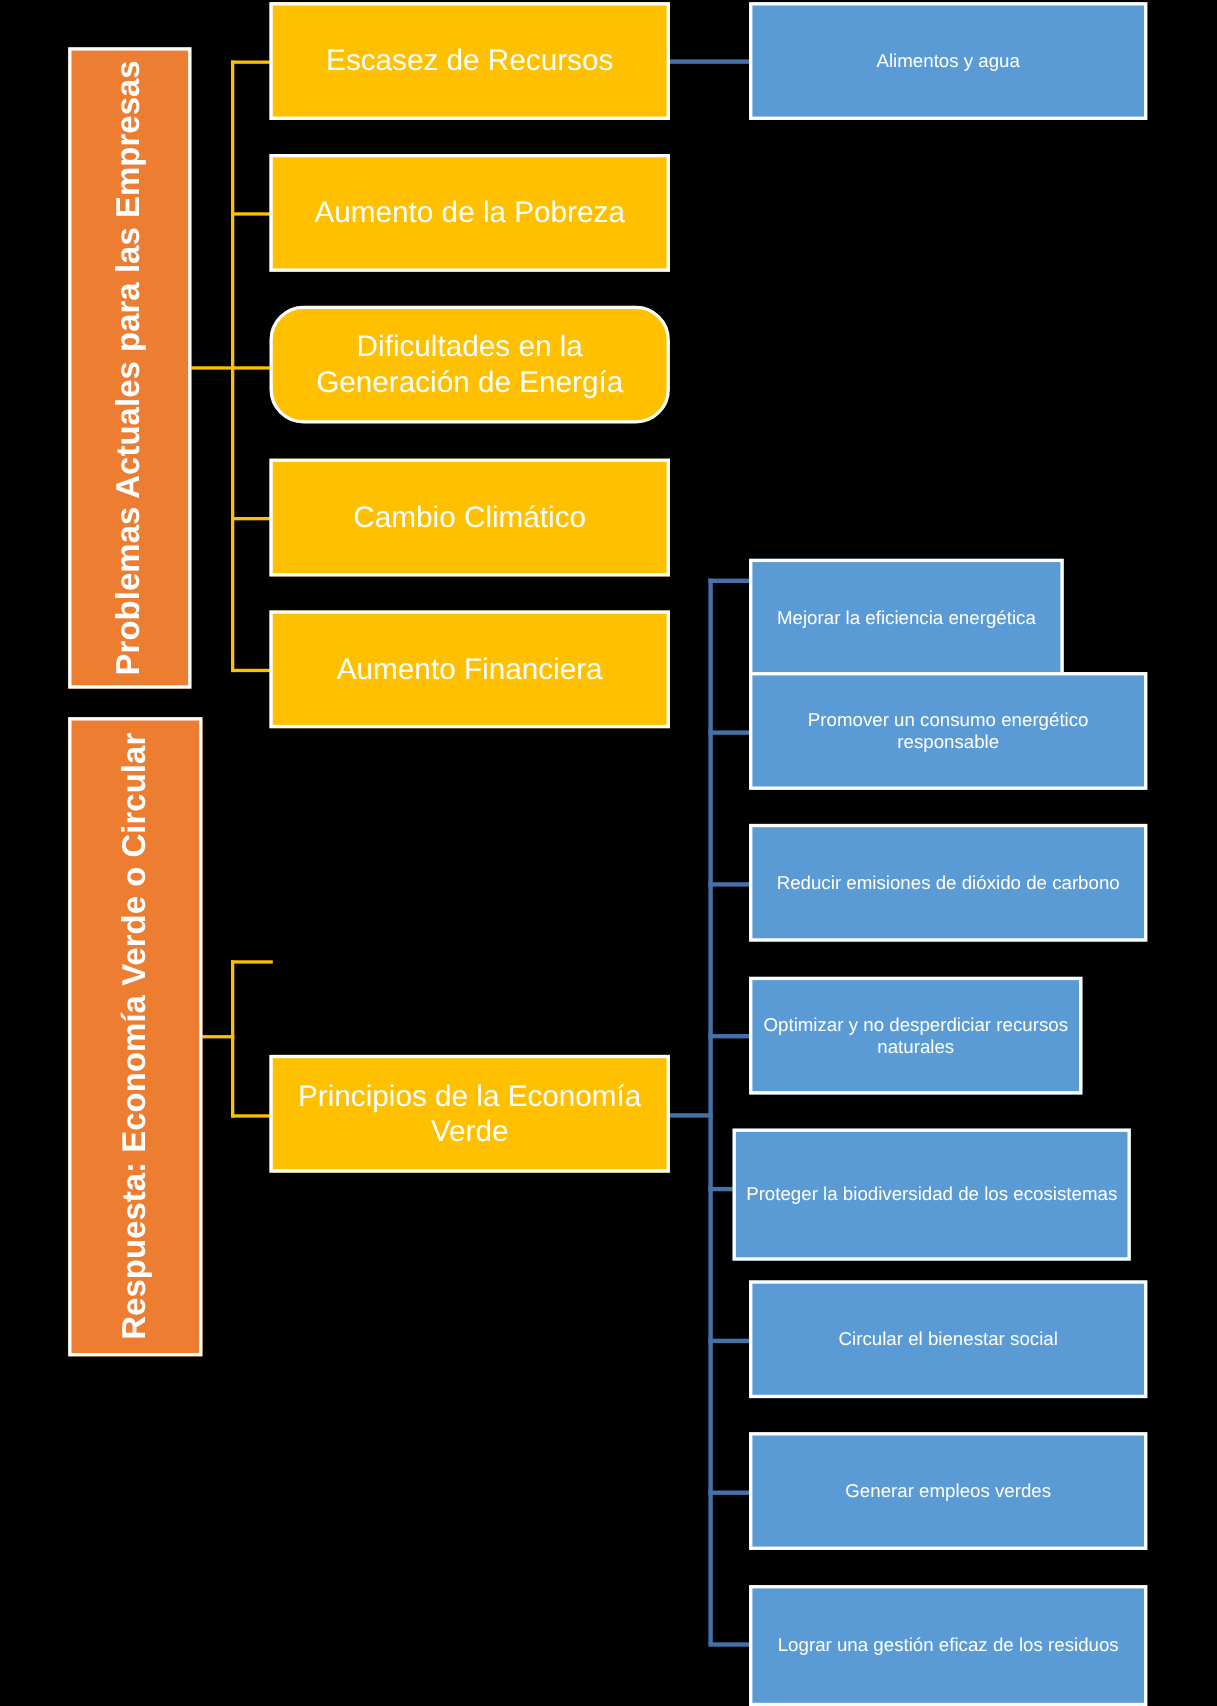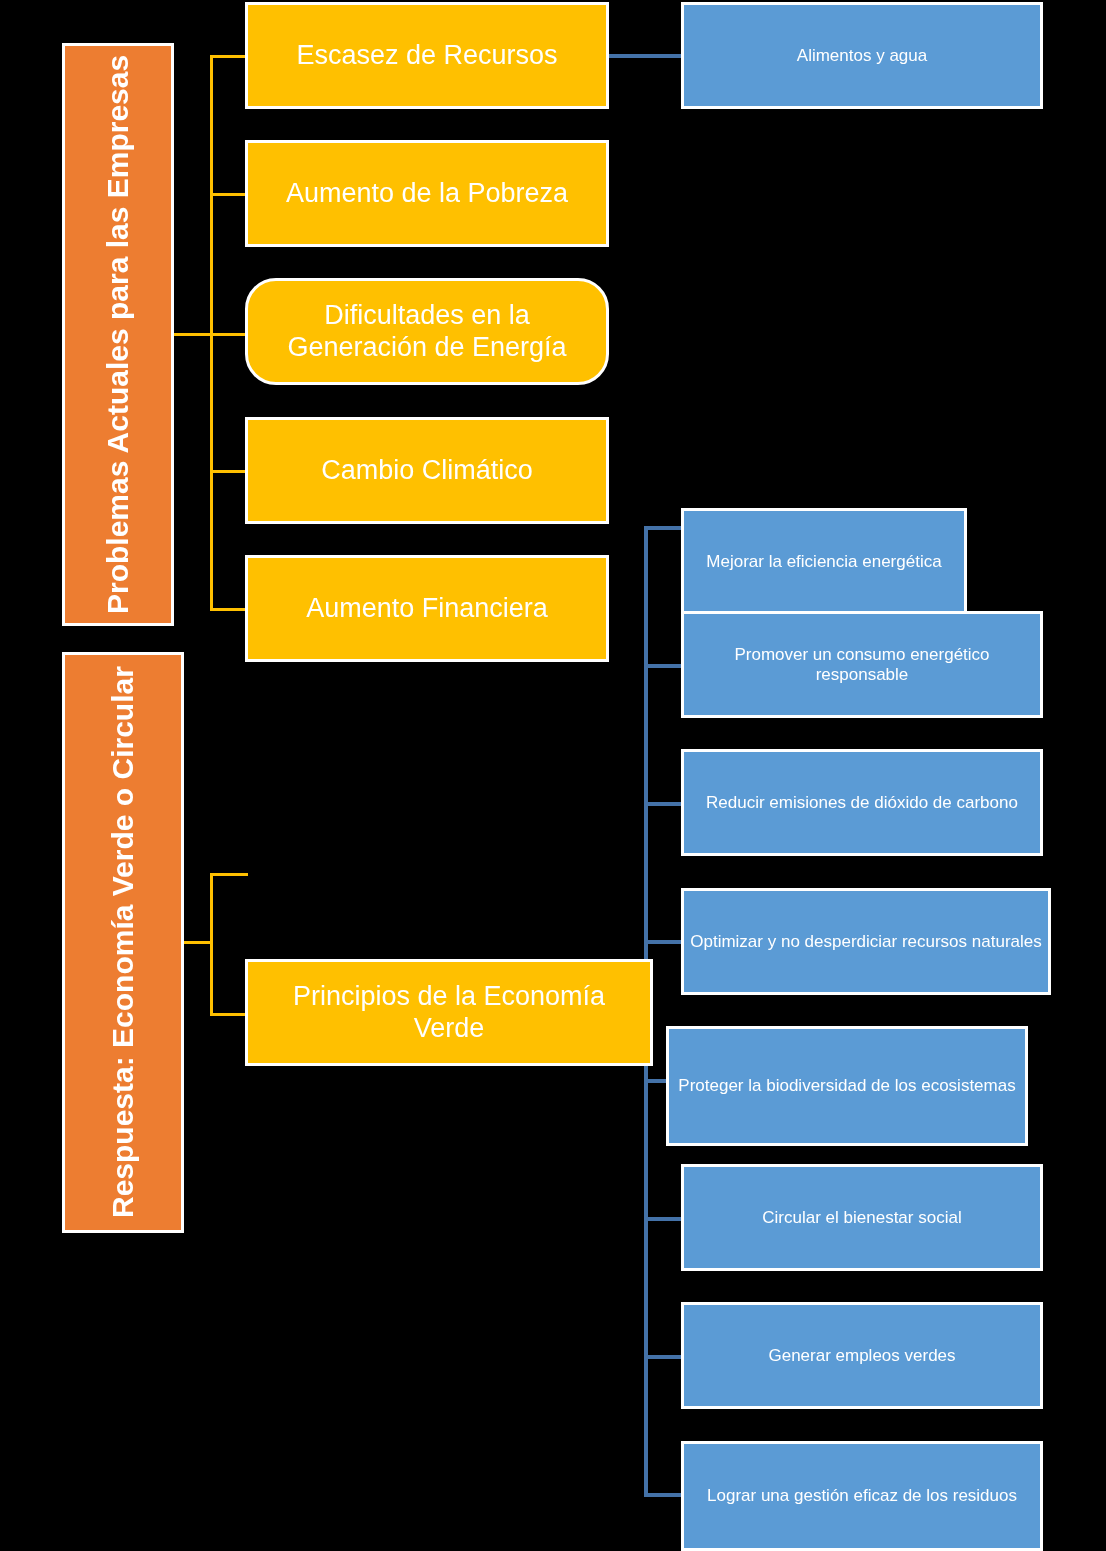--- a/index.html
+++ b/index.html
@@ -97,31 +97,31 @@
 
   <div class="node yellow" style="left:245px; top:140px; width:364px; height:107px;">Aumento de la Pobreza</div>
 
   <div class="node yellow" style="left:245px; top:278px; width:364px; height:107px;border-radius:31px;">Dificultades en la Generación de Energía</div>
 
   <div class="node yellow" style="left:245px; top:417px; width:364px; height:107px;">Cambio Climático</div>
 
   <div class="node yellow" style="left:245px; top:555px; width:364px; height:107px;">Aumento Financiera</div>
 
 
-  <div class="node yellow" style="left:245px; top:959px; width:408px; height:107px;">Principios de la Economía Verde</div>
+  <div class="node yellow" style="left:245px; top:959px; width:364px; height:107px;">Principios de la Economía Verde</div>
 
   <div class="node blue" style="left:681px; top:2px; width:362px; height:107px;">Alimentos y agua</div>
 
   <div class="node blue" style="left:681px; top:472px; width:286px; height:107px;margin-top:36px;">Mejorar la eficiencia energética</div>
 
   <div class="node blue" style="left:681px; top:611px; width:362px; height:107px;">Promover un consumo energético responsable</div>
 
   <div class="node blue" style="left:681px; top:749px; width:362px; height:107px;">Reducir emisiones de dióxido de carbono</div>
 
-  <div class="node blue" style="left:681px; top:888px; width:370px; height:107px;">Optimizar y no desperdiciar recursos naturales</div>
+  <div class="node blue" style="left:681px; top:888px; width:303px; height:107px;">Optimizar y no desperdiciar recursos naturales</div>
 
   <div class="node blue" style="left:666px; top:1026px; width:362px; height:120px;">Proteger la biodiversidad de los ecosistemas</div>
 
   <div class="node blue" style="left:681px; top:1164px; width:362px; height:107px;">Circular el bienestar social</div>
 
   <div class="node blue" style="left:681px; top:1302px; width:362px; height:107px;">Generar empleos verdes</div>
 
   <div class="node blue" style="left:681px; top:1441px; width:362px; height:110px;">Lograr una gestión eficaz de los residuos</div>
 
 </div>

